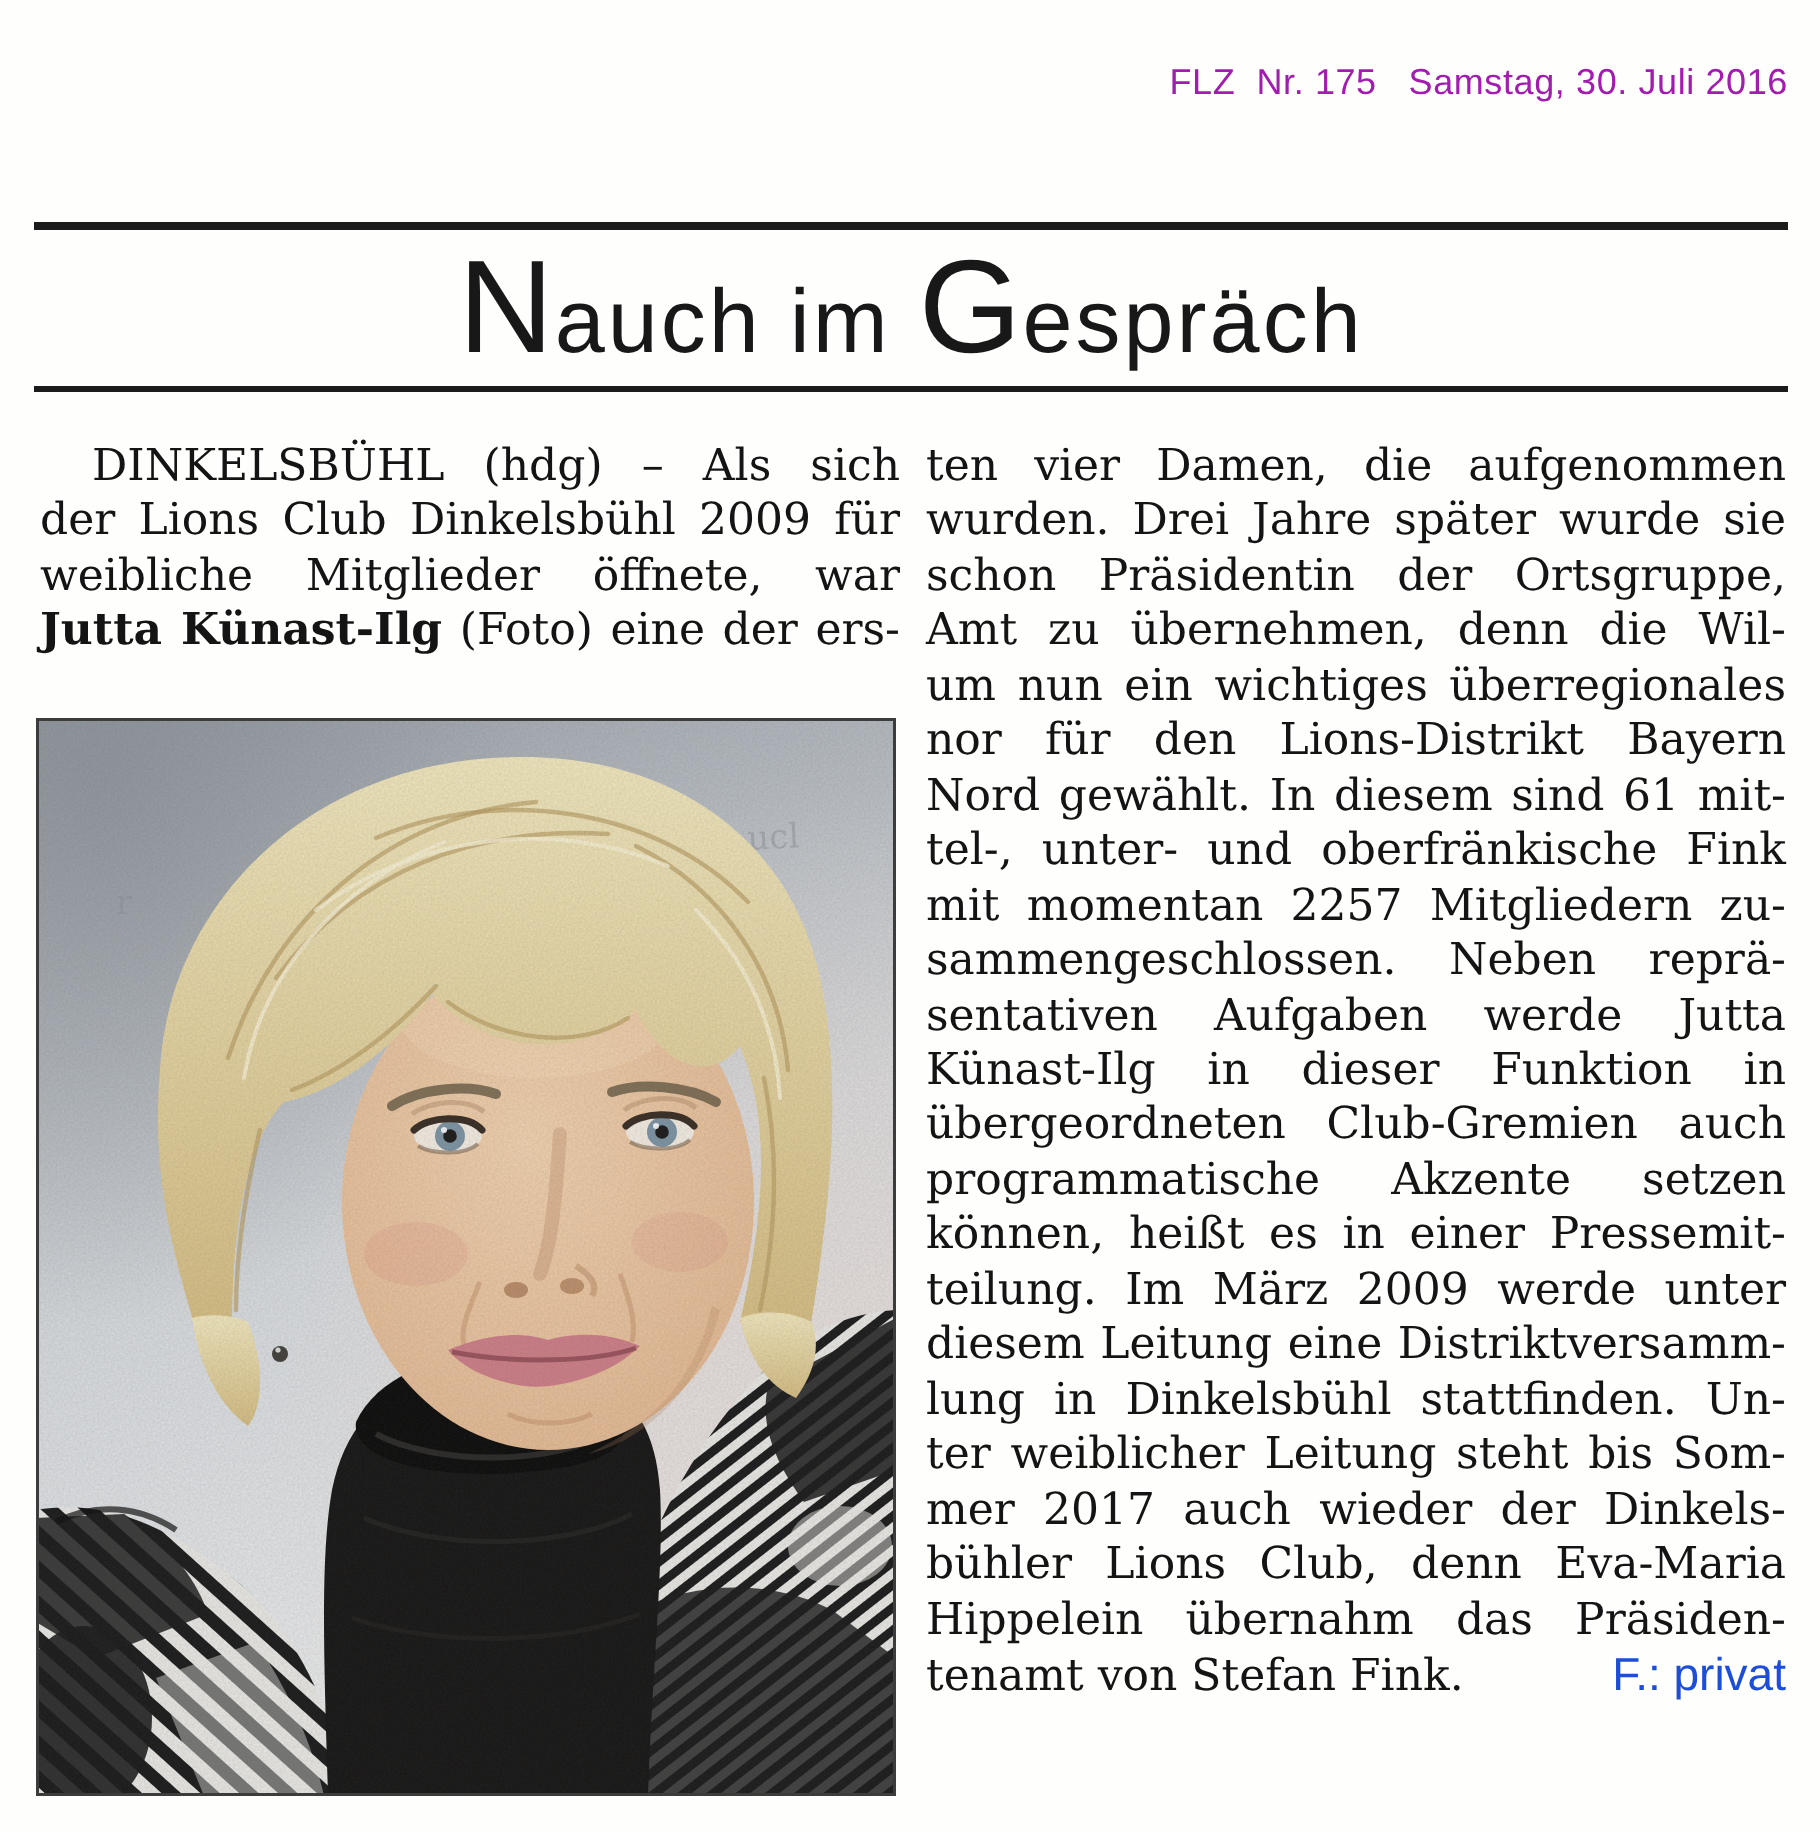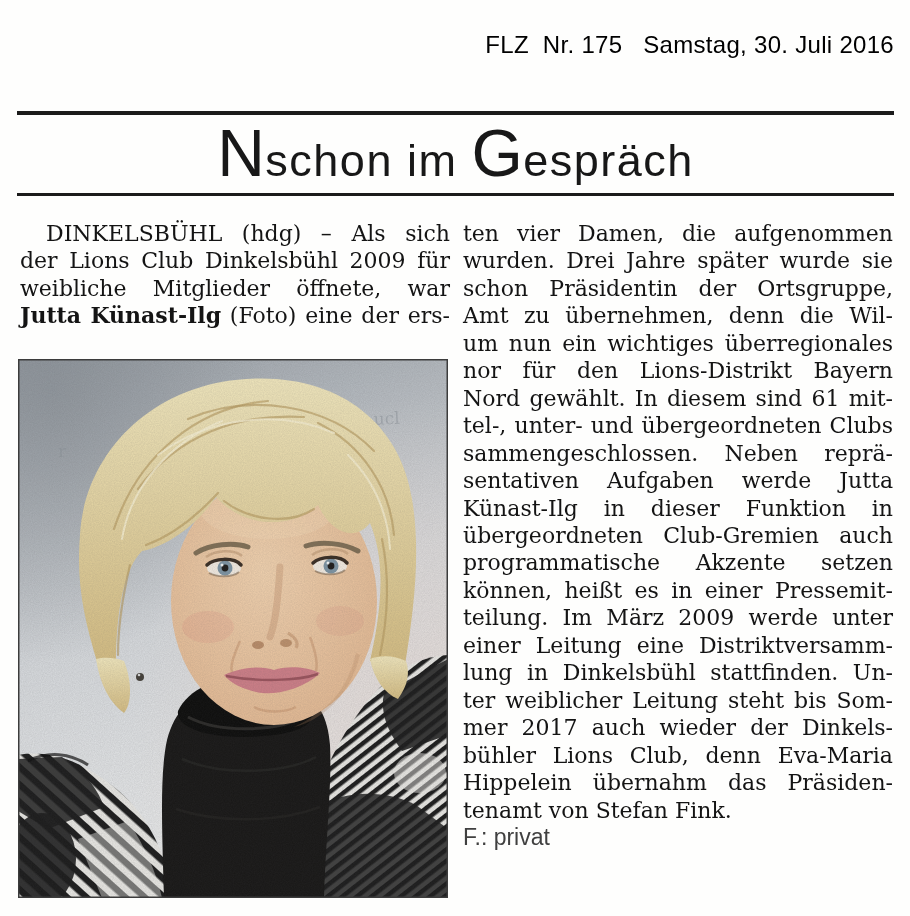--- a/index.html
+++ b/index.html
@@ -5,21 +5,21 @@
   html,body{margin:0;padding:0;}
   body{
     width:910px;height:916px;position:relative;overflow:hidden;
     background:#fefefd;color:#161616;
     font-family:"DejaVu Serif", serif;
   }
   
   .masthead{
     position:absolute;top:31px;right:16px;
     font-family:"Liberation Sans", sans-serif;
-    font-size:24px;color:#000000;white-space:pre;letter-spacing:.3px;
+    font-size:18px;color:#a21caf;white-space:pre;letter-spacing:.3px;
   }
   
   .headline-box{
     position:absolute;left:17px;right:16px;top:111px;height:85px;
     box-sizing:border-box;
     border-top:4px solid #1b1b1b;border-bottom:3px solid #1b1b1b;
     text-align:center;line-height:76px;
   }
   .headline{
     font-family:"Liberation Sans", sans-serif;
@@ -29,22 +29,22 @@
   
   .col{
     position:absolute;top:220px;width:430px;
     font-size:22px;line-height:27.45px;color:#141414;
   }
   .col-left{left:20px;}
   .col-right{left:463px;}
   .tline{text-align:justify;text-align-last:justify;}
   .tline.indent{text-indent:26px;}
   .bold{font-weight:bold;}
-  .lastline{display:flex;justify-content:space-between;align-items:baseline;text-align-last:auto;flex-direction:column;}
-  .credit{font-family:"Liberation Sans", sans-serif;font-size:23px;color:#404040;}
+  .lastline{display:flex;justify-content:space-between;align-items:baseline;text-align-last:auto;}
+  .credit{font-family:"Liberation Sans", sans-serif;font-size:23px;color:#1d4ed8;}
   
   .photo{position:absolute;left:18px;top:359px;width:430px;height:539px;}
   .photo svg{display:block;}
   .st-bg1{stop-color:var(--c-bg1);}
   .st-bg2{stop-color:var(--c-bg2);}
   .st-bg3{stop-color:var(--c-bg3);}
   .st-skin1{stop-color:var(--c-skin1);}
   .st-skin2{stop-color:var(--c-skin2);}
   .st-hair1{stop-color:var(--c-hair1);}
   .st-hair2{stop-color:var(--c-hair2);}
@@ -60,46 +60,47 @@
   .lipsfill{fill:var(--c-lips);}
   .irisfill{fill:var(--c-iris);}
   .ghost{font-family:"DejaVu Serif",serif;font-size:17px;fill:#8d949b;opacity:.5;}
 </style>
 </head>
 <body>
 
 <div class="masthead">FLZ  Nr. 175   Samstag, 30. Juli 2016</div>
 
 <div class="headline-box">
-  <span class="headline"><span class="cap">N</span><span>schon im </span><span class="cap">G</span><span>espräch</span></span>
+  <span class="headline"><span class="cap">N</span><span>auch im </span><span class="cap">G</span><span>espräch</span></span>
 </div>
 
 <div class="col col-left" id="col-left">
     <div class="tline indent"><span>DINKELSBÜHL (hdg) – Als sich</span></div>
     <div class="tline"><span>der Lions Club Dinkelsbühl 2009 für</span></div>
     <div class="tline"><span>weibliche Mitglieder öffnete, war</span></div>
     <div class="tline"><span class="bold">Jutta Künast-Ilg</span><span> (Foto) eine der ers-</span></div>
   </div>
 <div class="col col-right" id="col-right">
     <div class="tline"><span>ten vier Damen, die aufgenommen</span></div>
     <div class="tline"><span>wurden. Drei Jahre später wurde sie</span></div>
     <div class="tline"><span>schon Präsidentin der Ortsgruppe,</span></div>
     <div class="tline"><span>Amt zu übernehmen, denn die Wil-</span></div>
     <div class="tline"><span>um nun ein wichtiges überregionales</span></div>
     <div class="tline"><span>nor für den Lions-Distrikt Bayern</span></div>
     <div class="tline"><span>Nord gewählt. In diesem sind 61 mit-</span></div>
-    <div class="tline"><span>tel-, unter- und übergeordneten Clubs</span></div>
+    <div class="tline"><span>tel-, unter- und oberfränkische Fink</span></div>
+    <div class="tline"><span>mit momentan 2257 Mitgliedern zu-</span></div>
     <div class="tline"><span>sammengeschlossen. Neben reprä-</span></div>
     <div class="tline"><span>sentativen Aufgaben werde Jutta</span></div>
     <div class="tline"><span>Künast-Ilg in dieser Funktion in</span></div>
     <div class="tline"><span>übergeordneten Club-Gremien auch</span></div>
     <div class="tline"><span>programmatische Akzente setzen</span></div>
     <div class="tline"><span>können, heißt es in einer Pressemit-</span></div>
     <div class="tline"><span>teilung. Im März 2009 werde unter</span></div>
-    <div class="tline"><span>einer Leitung eine Distriktversamm-</span></div>
+    <div class="tline"><span>diesem Leitung eine Distriktversamm-</span></div>
     <div class="tline"><span>lung in Dinkelsbühl stattfinden. Un-</span></div>
     <div class="tline"><span>ter weiblicher Leitung steht bis Som-</span></div>
     <div class="tline"><span>mer 2017 auch wieder der Dinkels-</span></div>
     <div class="tline"><span>bühler Lions Club, denn Eva-Maria</span></div>
     <div class="tline"><span>Hippelein übernahm das Präsiden-</span></div>
     <div class="tline lastline">
       <span>tenamt von Stefan Fink.</span>
       <span class="credit">F.: privat</span>
     </div>
   </div>

